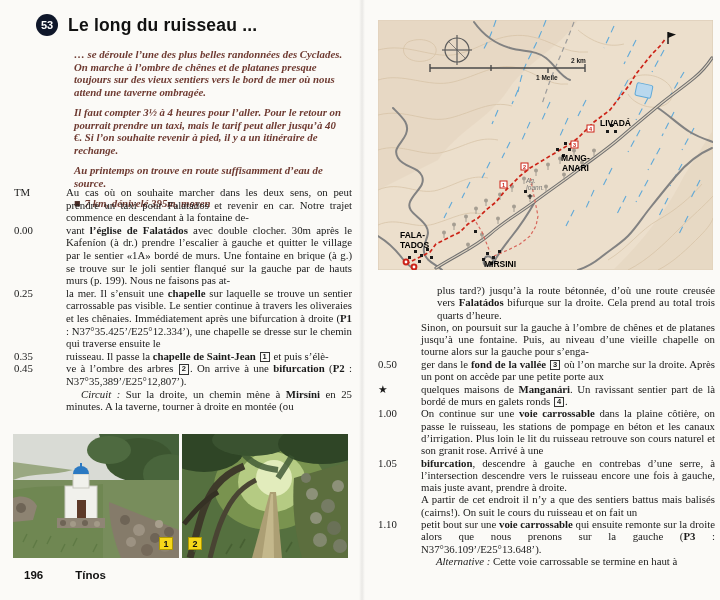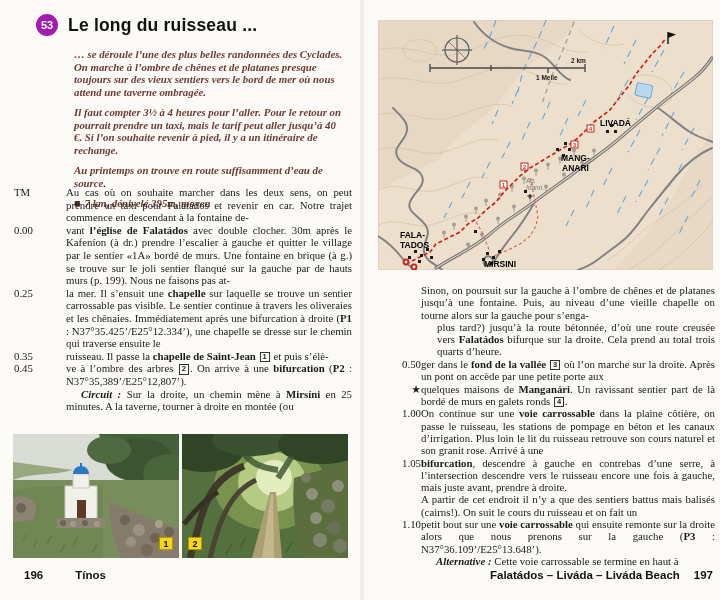--- a/index.html
+++ b/index.html
@@ -7,47 +7,47 @@
        font-family:"Liberation Serif",serif;color:#1a1a1a;}
   .spread{position:relative;width:720px;height:600px;}
   .gutter{position:absolute;left:359px;top:0;width:6px;height:600px;
           background:linear-gradient(90deg,rgba(0,0,0,0) 0%,rgba(0,0,0,.07) 50%,rgba(0,0,0,0) 100%);}
   .page{position:absolute;top:0;height:600px;}
   .page-left{left:0;width:360px;}
   .page-right{left:363px;width:357px;}
 
   
   .hike-header{position:absolute;left:36px;top:14px;display:flex;align-items:center;}
-  .badge{width:22px;height:22px;border-radius:50%;background:#a21caf;color:#fff;
+  .badge{width:22px;height:22px;border-radius:50%;background:#0f172a;color:#fff;
          font:bold 11px/22px "Liberation Sans",sans-serif;text-align:center;flex:none;}
   .hike-title{margin-left:10px;font:bold 17.5px/20px "Liberation Sans",sans-serif;color:#111;letter-spacing:.2px;}
 
   
   .intro{position:absolute;left:66px;top:40px;width:286px;
          font:bold italic 10.8px/12.5px "Liberation Serif",serif;color:#6e3a31;}
   .intro p{margin:8px;}
   .stats{display:flex;align-items:baseline;margin-top:1px;}
   .stats .sq{font-style:normal;margin-right:4px;color:#4a2c26;}
 
   
   .route-list{position:absolute;}
   .list-left{left:14px;top:186px;width:338px;}
   .list-right{left:15px;top:284px;width:337px;}
   .entry{display:flex;}
   .entry .km{flex:none;font-size:10.8px;font-family:Liberation Serif, serif;}
   .list-left .km{width:52px;line-height:12.6px;}
-  .list-right .km{width:43px;line-height:12.3px;text-align:right;}
+  .list-right .km{width:43px;line-height:12.3px;}
   .entry p{margin:0;flex:1;text-align:justify;font-size:10.8px;}
   .list-left p{line-height:12.6px;}
   .list-right p{line-height:12.3px;}
   .entry.find p{text-indent:15px;}
   .entry.bind p{padding-left:16px;}
   .boxref{display:inline-block;border:1px solid #333;font:bold 7.5px/8.5px "Liberation Sans",sans-serif;
           padding:0 2px;vertical-align:1px;margin:0 1px;}
-  .bi{font-weight:bold;font-style:italic;}
+  .bi{font-weight:normal;font-style:italic;}
 
   
   .photos{position:absolute;left:13px;top:434px;display:flex;gap:3px;}
   .photo{position:relative;width:166px;height:124px;overflow:hidden;background:#777;}
   .photo svg{display:block;}
   .photo-badge{position:absolute;width:14px;height:13px;background:#f6d71a;color:#111;
                font:bold 9px/13px "Liberation Sans",sans-serif;text-align:center;border:1px solid #b09a00;box-sizing:border-box;}
   .photo-badge.b1{right:6px;bottom:8px;}
   .photo-badge.b2{left:6px;bottom:8px;}
 
@@ -374,29 +374,29 @@
           <text x="106" y="247">MIRSINI</text>
         </g>
         <g font-family="Liberation Sans, sans-serif" font-style="italic" font-size="6.5" fill="#777">
           <text x="148" y="163">Ag.</text>
           <text x="148" y="170">Ioann.</text>
         </g>
       </svg>
     </div>
 
     <div class="route-list list-right" id="right-entries">
-        <div class="entry">
-          <div class="km"></div>
-          <p>Sinon, on poursuit sur la gauche à l’ombre de chênes et de platanes jusqu’à une fontaine. Puis, au niveau d’une vieille chapelle on tourne alors sur la gauche pour s’enga-</p>
-        </div>
         <div class="entry bind">
           <div class="km"></div>
           <p>plus tard?) jusqu’à la route bétonnée, d’où une route creusée vers <b>Falatádos</b> bifurque sur la droite. Cela prend au total trois quarts d’heure.</p>
         </div>
         <div class="entry">
+          <div class="km"></div>
+          <p>Sinon, on poursuit sur la gauche à l’ombre de chênes et de platanes jusqu’à une fontaine. Puis, au niveau d’une vieille chapelle on tourne alors sur la gauche pour s’enga-</p>
+        </div>
+        <div class="entry">
           <div class="km">0.50</div>
           <p>ger dans le <b>fond de la vallée</b> <span class="boxref">3</span> où l’on marche sur la droite. Après un pont on accède par une petite porte aux</p>
         </div>
         <div class="entry">
           <div class="km">★</div>
           <p>quelques maisons de <b>Manganári</b>. Un ravissant sentier part de là bordé de murs en galets ronds <span class="boxref">4</span>.</p>
         </div>
         <div class="entry">
           <div class="km">1.00</div>
           <p>On continue sur une <b>voie carrossable</b> dans la plaine côtière, on passe le ruisseau, les stations de pompage en béton et les canaux d’irrigation. Plus loin le lit du ruisseau retrouve son cours naturel et son granit rose. Arrivé à une</p>
@@ -412,20 +412,16 @@
         <div class="entry">
           <div class="km">1.10</div>
           <p>petit bout sur une <b>voie carrossable</b> qui ensuite remonte sur la droite alors que nous prenons sur la gauche (<b>P3</b> : N37°36.109’/E25°13.648’).</p>
         </div>
         <div class="entry find">
           <div class="km"></div>
           <p><span class="bi">Alternative :</span> Cette voie carrossable se termine en haut à</p>
         </div>
       </div>
 
-    <div class="footer footer-right">
-      <span>Falatádos – Liváda – Liváda Beach</span>
-      <span>197</span>
-    </div>
   </div>
 
   <div class="gutter"></div>
 </div>
 
 </body></html>

